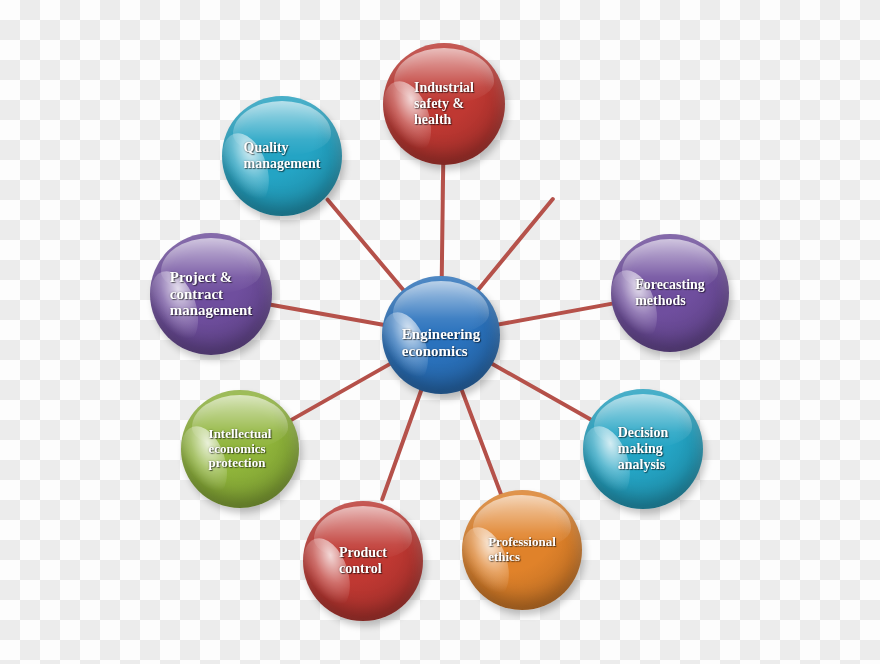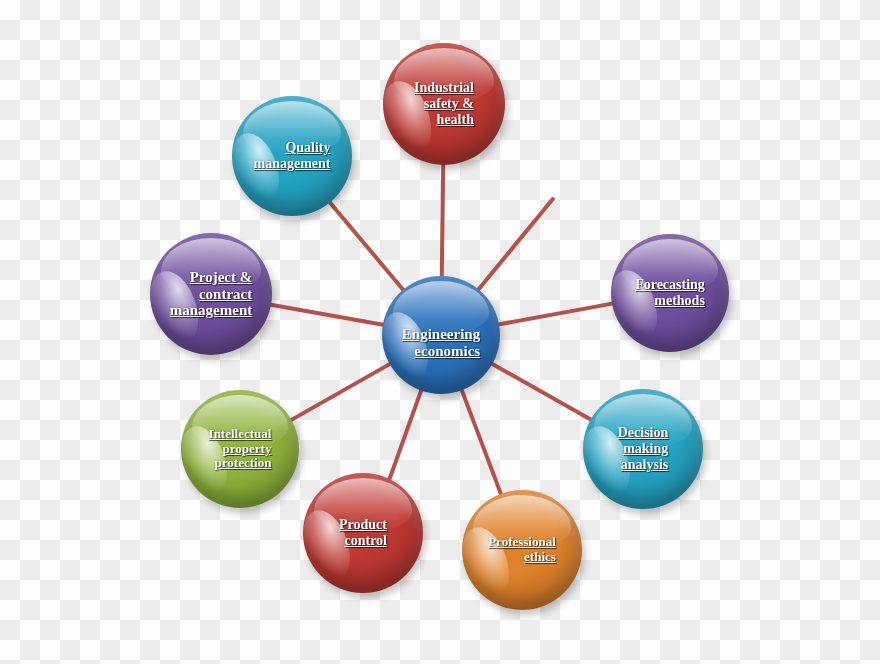--- a/index.html
+++ b/index.html
@@ -33,26 +33,25 @@
     width: 880px;
     height: 664px;
   }
 
   .node {
     position: absolute;
     border-radius: 50%;
     display: flex;
     align-items: center;
     justify-content: center;
-    text-align: right;
+    text-align: left;
     box-sizing: border-box;
     color: #ffffff;
     line-height: 1.12;
     overflow: hidden;
-    text-decoration: underline;
   }
 
   
   .node::before {
     content: "";
     position: absolute;
     left: 9%;
     top: 4%;
     width: 82%;
     height: 46%;
@@ -117,31 +116,31 @@
 analysis</span>
     </div>
     <div class="node node-spoke" style="left: 611px; top: 234px; width: 118px; height: 118px; background: radial-gradient(circle at 38% 28%, rgb(111, 78, 158) 0%, rgb(111, 78, 158) 42%, rgba(0, 0, 0, 0.22) 96%, rgba(0, 0, 0, 0.3) 100%) rgb(111, 78, 158); box-shadow: rgba(0, 0, 0, 0.26) 0px -10px 18px inset, rgba(255, 255, 255, 0.22) 0px 8px 14px inset, rgba(0, 0, 0, 0.22) 3px 5px 7px;">
       <span class="node-label" style="font-size: 14px;">Forecasting
 methods</span>
     </div>
     <div class="node node-spoke" style="left: 462px; top: 490px; width: 120px; height: 120px; background: radial-gradient(circle at 38% 28%, rgb(224, 130, 42) 0%, rgb(224, 130, 42) 42%, rgba(0, 0, 0, 0.22) 96%, rgba(0, 0, 0, 0.3) 100%) rgb(224, 130, 42); box-shadow: rgba(0, 0, 0, 0.26) 0px -10px 18px inset, rgba(255, 255, 255, 0.22) 0px 8px 14px inset, rgba(0, 0, 0, 0.22) 3px 5px 7px;">
       <span class="node-label" style="font-size: 13px;">Professional
 ethics</span>
     </div>
-    <div class="node node-spoke" style="left: 303px; top: 473px; width: 120px; height: 120px; background: radial-gradient(circle at 38% 28%, rgb(191, 56, 50) 0%, rgb(191, 56, 50) 42%, rgba(0, 0, 0, 0.22) 96%, rgba(0, 0, 0, 0.3) 100%) rgb(191, 56, 50); box-shadow: rgba(0, 0, 0, 0.26) 0px -10px 18px inset, rgba(255, 255, 255, 0.22) 0px 8px 14px inset, rgba(0, 0, 0, 0.22) 3px 5px 7px;">
+    <div class="node node-spoke" style="left: 303px; top: 501px; width: 120px; height: 120px; background: radial-gradient(circle at 38% 28%, rgb(191, 56, 50) 0%, rgb(191, 56, 50) 42%, rgba(0, 0, 0, 0.22) 96%, rgba(0, 0, 0, 0.3) 100%) rgb(191, 56, 50); box-shadow: rgba(0, 0, 0, 0.26) 0px -10px 18px inset, rgba(255, 255, 255, 0.22) 0px 8px 14px inset, rgba(0, 0, 0, 0.22) 3px 5px 7px;">
       <span class="node-label" style="font-size: 14px;">Product
 control</span>
     </div>
     <div class="node node-spoke" style="left: 181px; top: 390px; width: 118px; height: 118px; background: radial-gradient(circle at 38% 28%, rgb(143, 180, 58) 0%, rgb(143, 180, 58) 42%, rgba(0, 0, 0, 0.22) 96%, rgba(0, 0, 0, 0.3) 100%) rgb(143, 180, 58); box-shadow: rgba(0, 0, 0, 0.26) 0px -10px 18px inset, rgba(255, 255, 255, 0.22) 0px 8px 14px inset, rgba(0, 0, 0, 0.22) 3px 5px 7px;">
       <span class="node-label" style="font-size: 13px;">Intellectual
-property
+economics
 protection</span>
     </div>
     <div class="node node-spoke" style="left: 150px; top: 233px; width: 122px; height: 122px; background: radial-gradient(circle at 38% 28%, rgb(111, 78, 158) 0%, rgb(111, 78, 158) 42%, rgba(0, 0, 0, 0.22) 96%, rgba(0, 0, 0, 0.3) 100%) rgb(111, 78, 158); box-shadow: rgba(0, 0, 0, 0.26) 0px -10px 18px inset, rgba(255, 255, 255, 0.22) 0px 8px 14px inset, rgba(0, 0, 0, 0.22) 3px 5px 7px;">
       <span class="node-label" style="font-size: 15px;">Project &amp;
 contract
 management</span>
     </div>
-    <div class="node node-spoke" style="left: 232px; top: 96px; width: 120px; height: 120px; background: radial-gradient(circle at 38% 28%, rgb(36, 164, 196) 0%, rgb(36, 164, 196) 42%, rgba(0, 0, 0, 0.22) 96%, rgba(0, 0, 0, 0.3) 100%) rgb(36, 164, 196); box-shadow: rgba(0, 0, 0, 0.26) 0px -10px 18px inset, rgba(255, 255, 255, 0.22) 0px 8px 14px inset, rgba(0, 0, 0, 0.22) 3px 5px 7px;">
+    <div class="node node-spoke" style="left: 222px; top: 96px; width: 120px; height: 120px; background: radial-gradient(circle at 38% 28%, rgb(36, 164, 196) 0%, rgb(36, 164, 196) 42%, rgba(0, 0, 0, 0.22) 96%, rgba(0, 0, 0, 0.3) 100%) rgb(36, 164, 196); box-shadow: rgba(0, 0, 0, 0.26) 0px -10px 18px inset, rgba(255, 255, 255, 0.22) 0px 8px 14px inset, rgba(0, 0, 0, 0.22) 3px 5px 7px;">
       <span class="node-label" style="font-size: 14px;">Quality
 management</span>
     </div>
   </div>
 
 </body></html>

